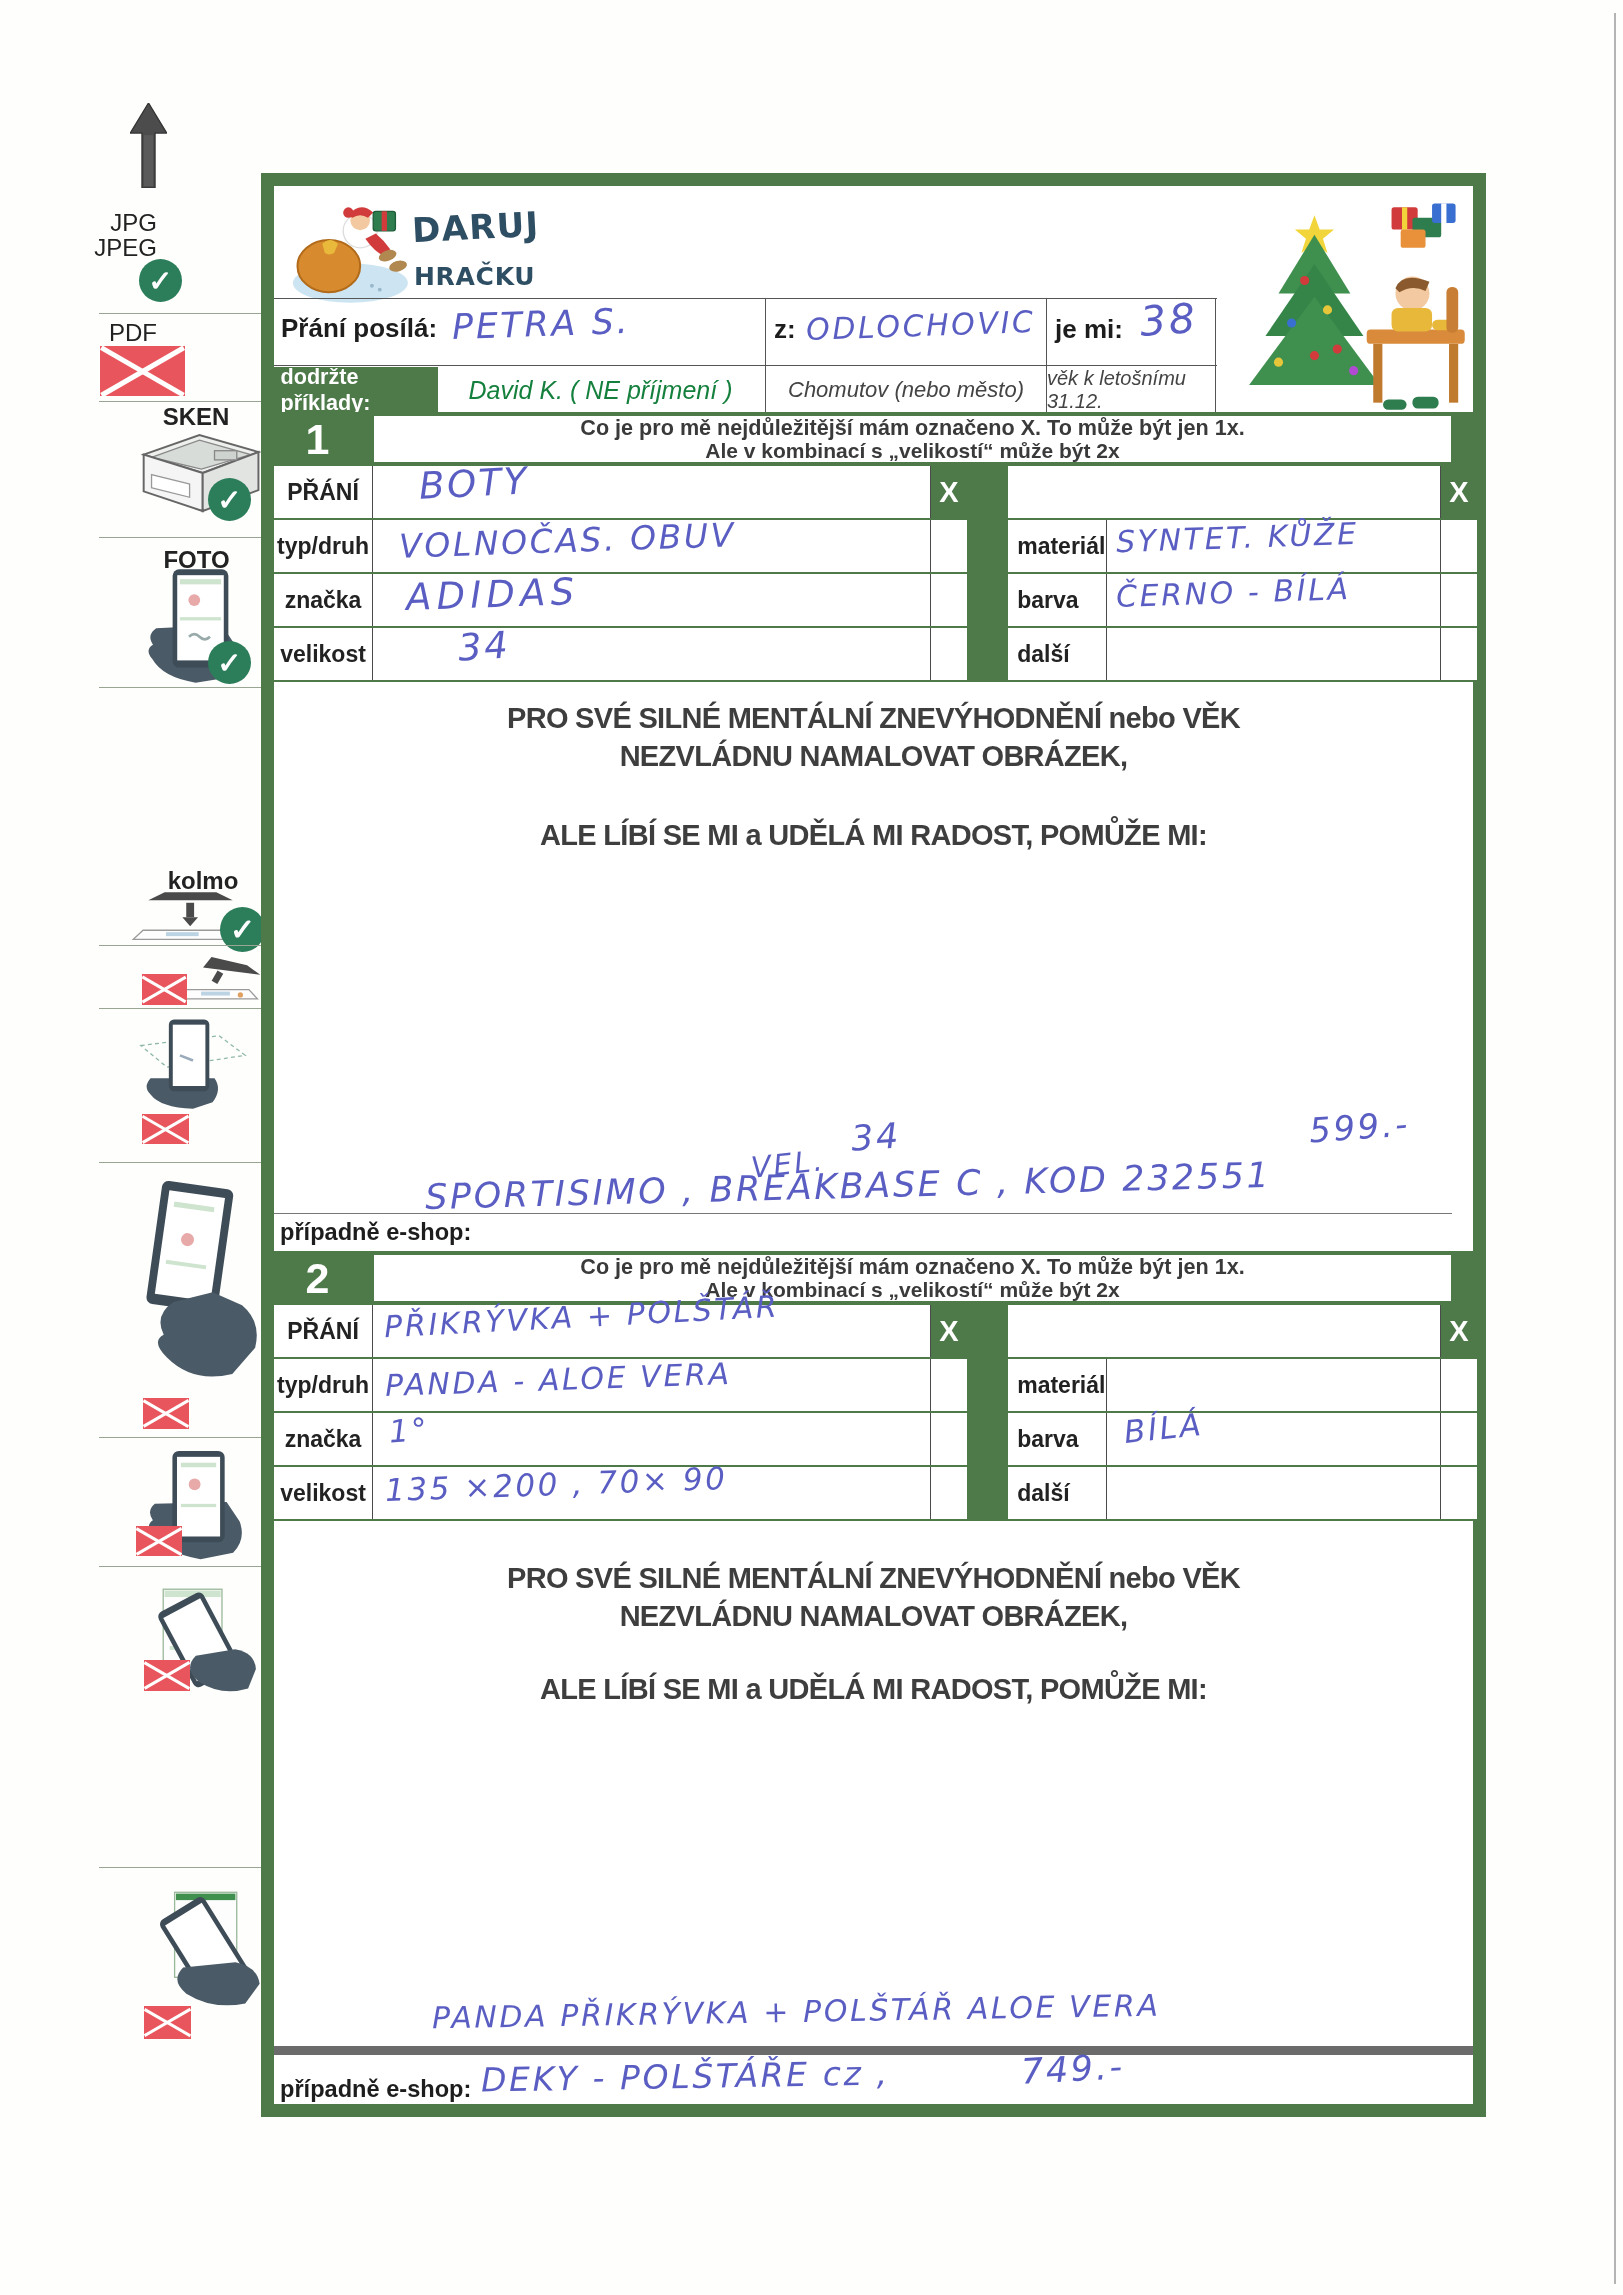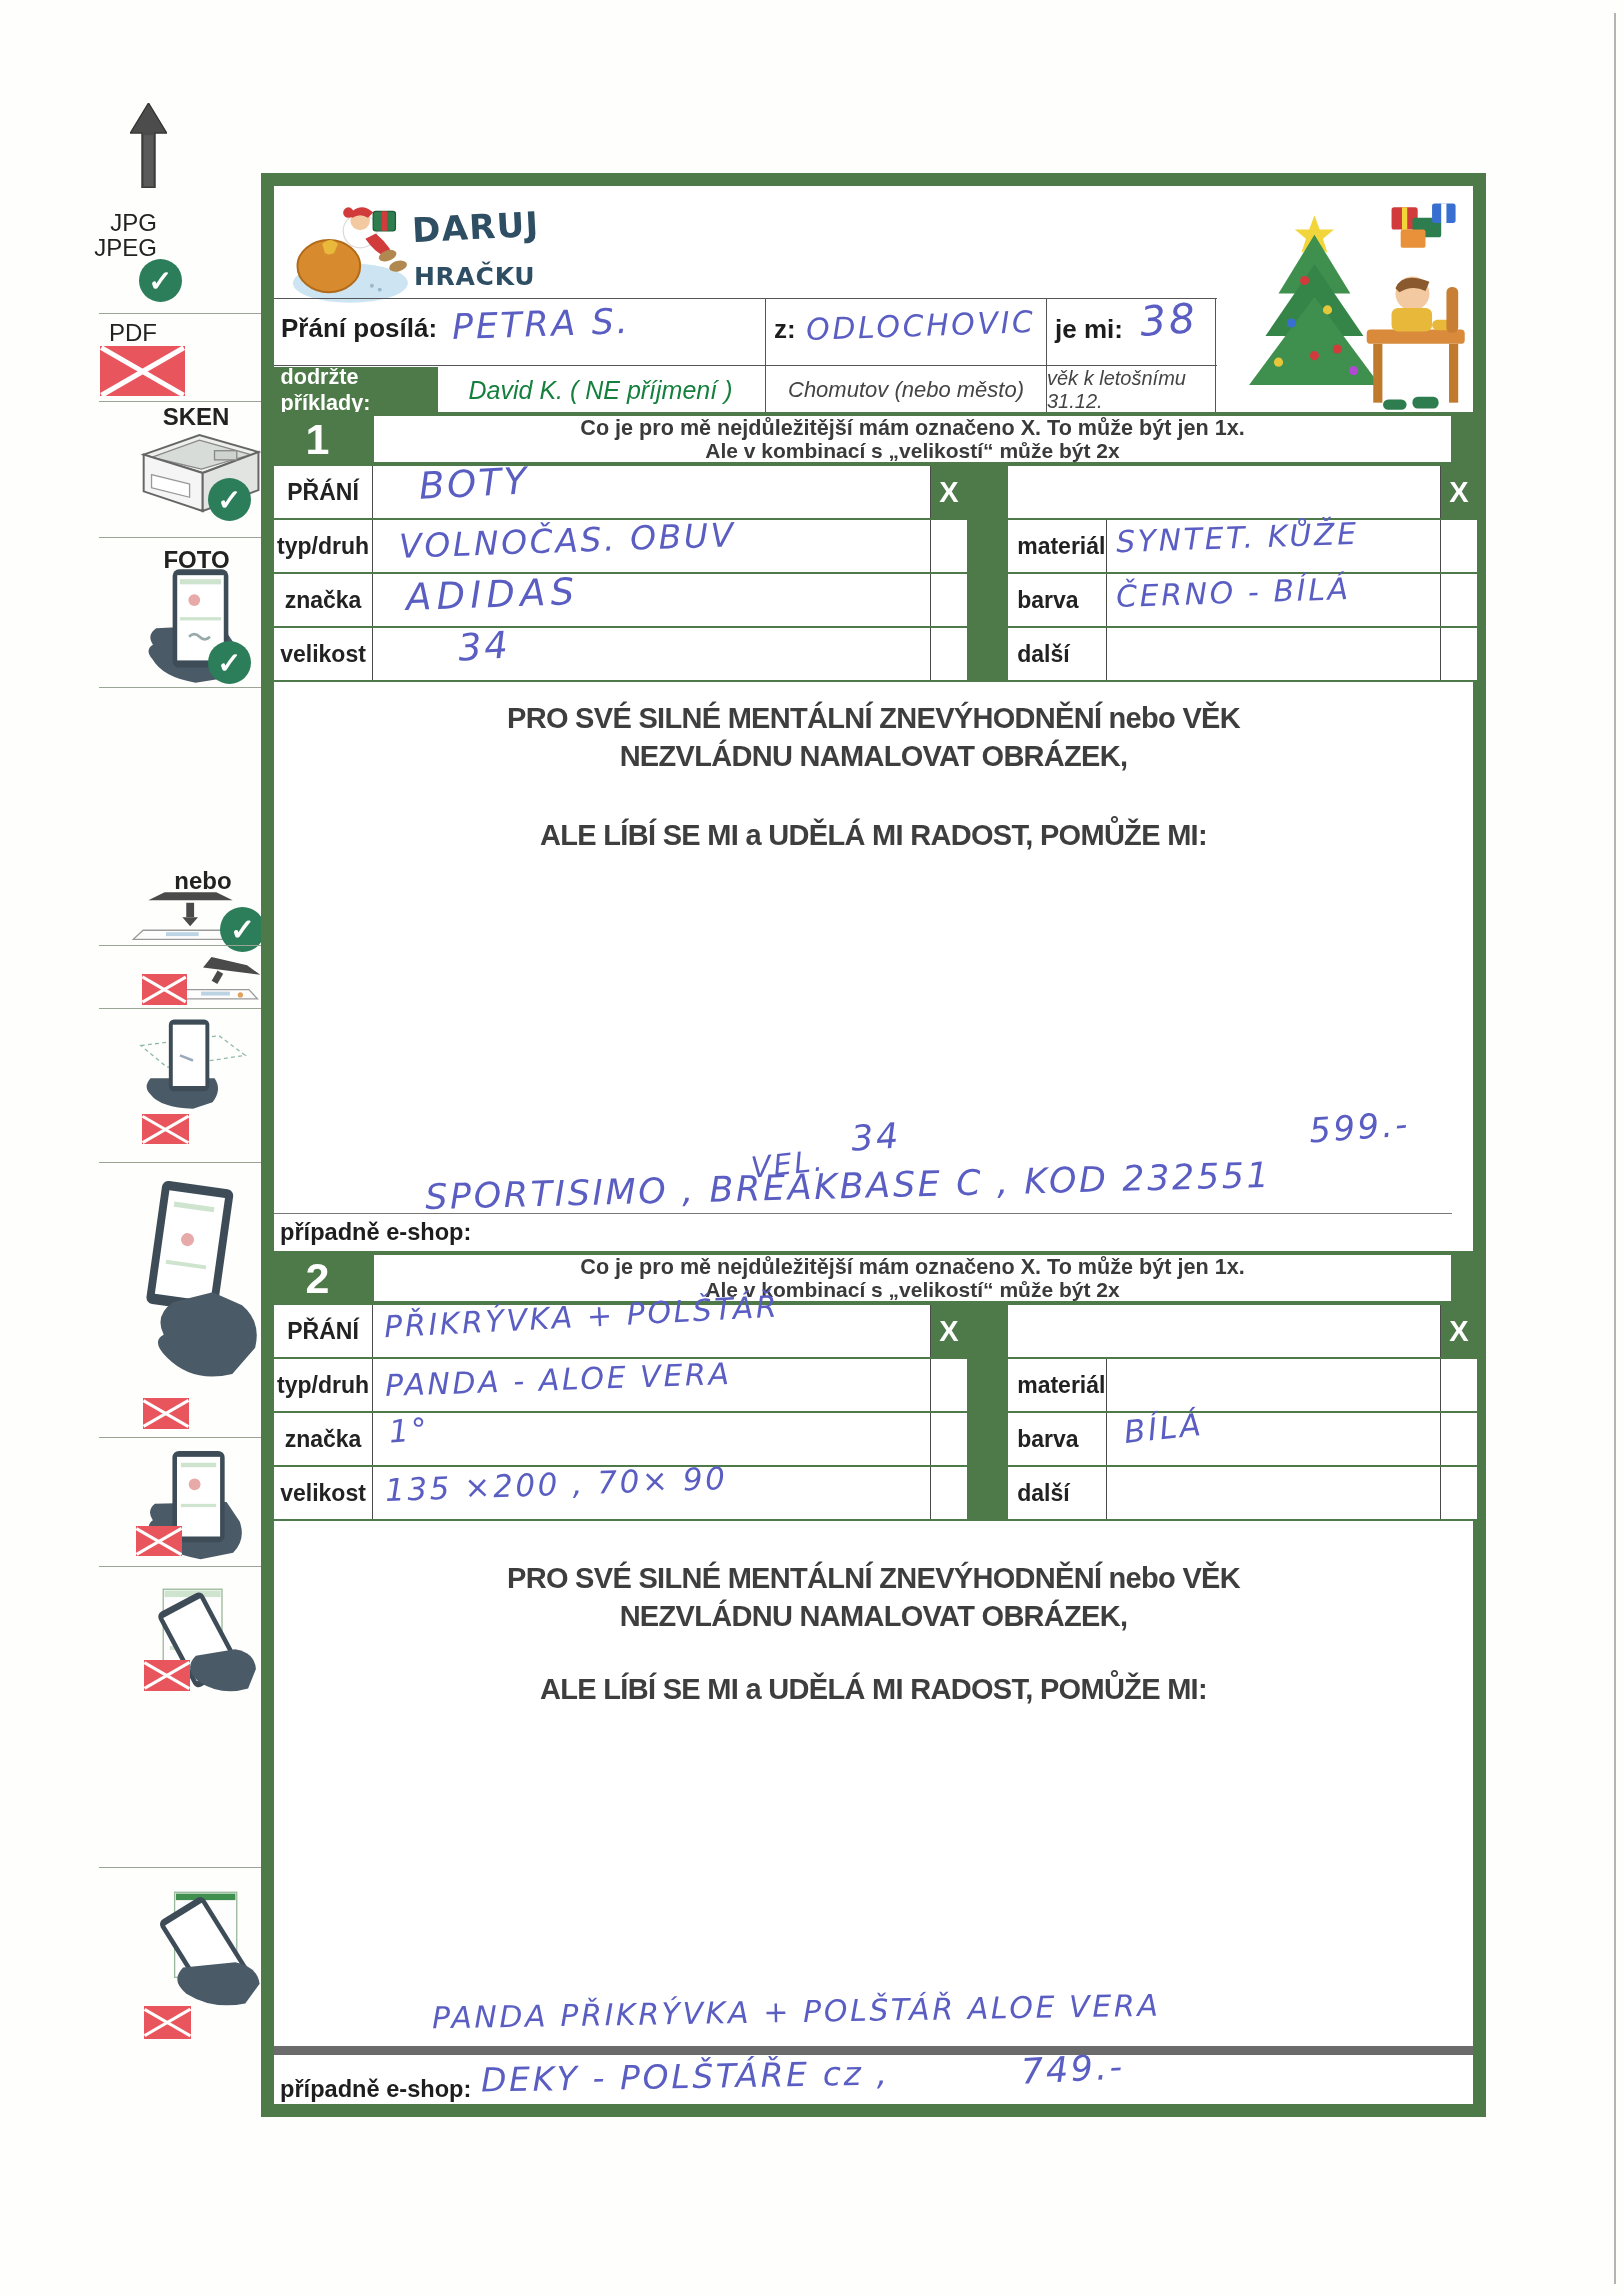--- a/index.html
+++ b/index.html
@@ -91,21 +91,21 @@
     <rect x="52" y="14" width="71" height="130" fill="#ffffff"></rect>
     <rect x="56" y="20" width="63" height="8" fill="#cfe4cf"></rect>
     <circle cx="78" cy="52" r="9" fill="#e8a9a9"></circle>
     <rect x="56" y="78" width="63" height="5" fill="#cfe4cf"></rect>
     <path d="M70,108 q8,-8 16,0 q8,8 16,0" stroke="#9aa" stroke-width="4" fill="none"></path>
   </svg>
   <div class="check" style="left:208px;top:641px;width:43px;height:43px;background:#2c7d5a;font-size:29px;">✓</div>
 
   <div class="sdiv" style="top:687px;"></div>
 
-  <div class="ctr-label" style="left:131px;top:867px;width:144px;">nebo</div>
+  <div class="ctr-label" style="left:131px;top:867px;width:144px;">kolmo</div>
   <svg class="abs" style="left:130px;top:891px;" width="121" height="51" viewBox="0 0 185 78">
     <polygon points="28,14 157,14 132,2 53,2" fill="#4a4a4a"></polygon>
     <rect x="86" y="18" width="12" height="22" fill="#4a4a4a"></rect>
     <polygon points="80,40 104,40 92,54" fill="#4a4a4a"></polygon>
     <polygon points="20,60 165,60 150,74 5,74" fill="#fdfdfd" stroke="#9a9a9a" stroke-width="2"></polygon>
     <rect x="55" y="63" width="50" height="6" fill="#bcd3e4"></rect>
   </svg>
   <div class="check" style="left:220px;top:907px;width:45px;height:45px;background:#2c7d5a;font-size:30px;">✓</div>
 
   <div class="sdiv" style="top:945px;"></div>

